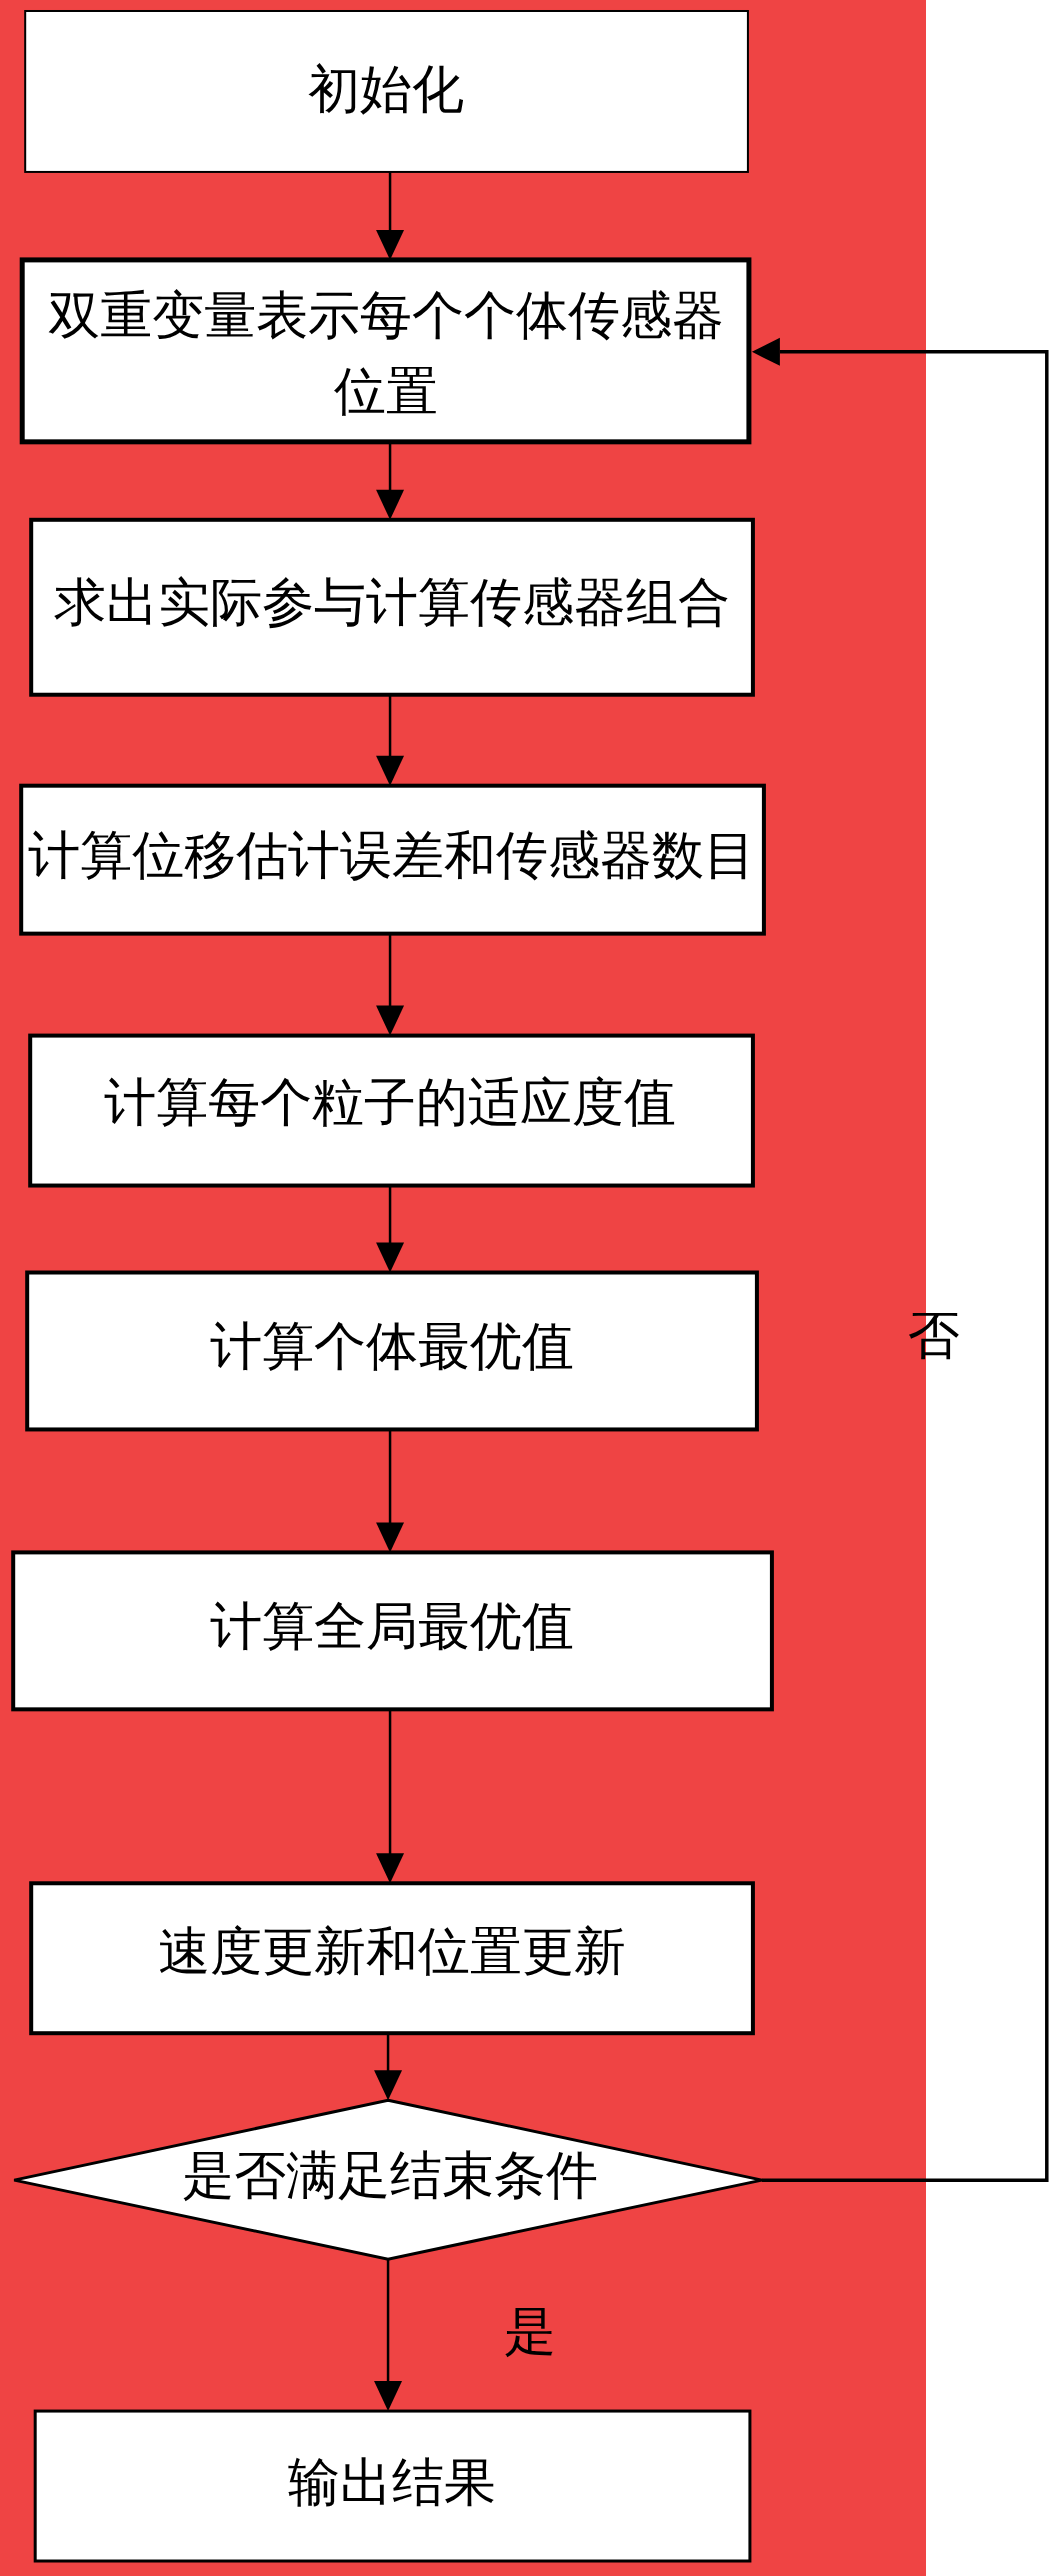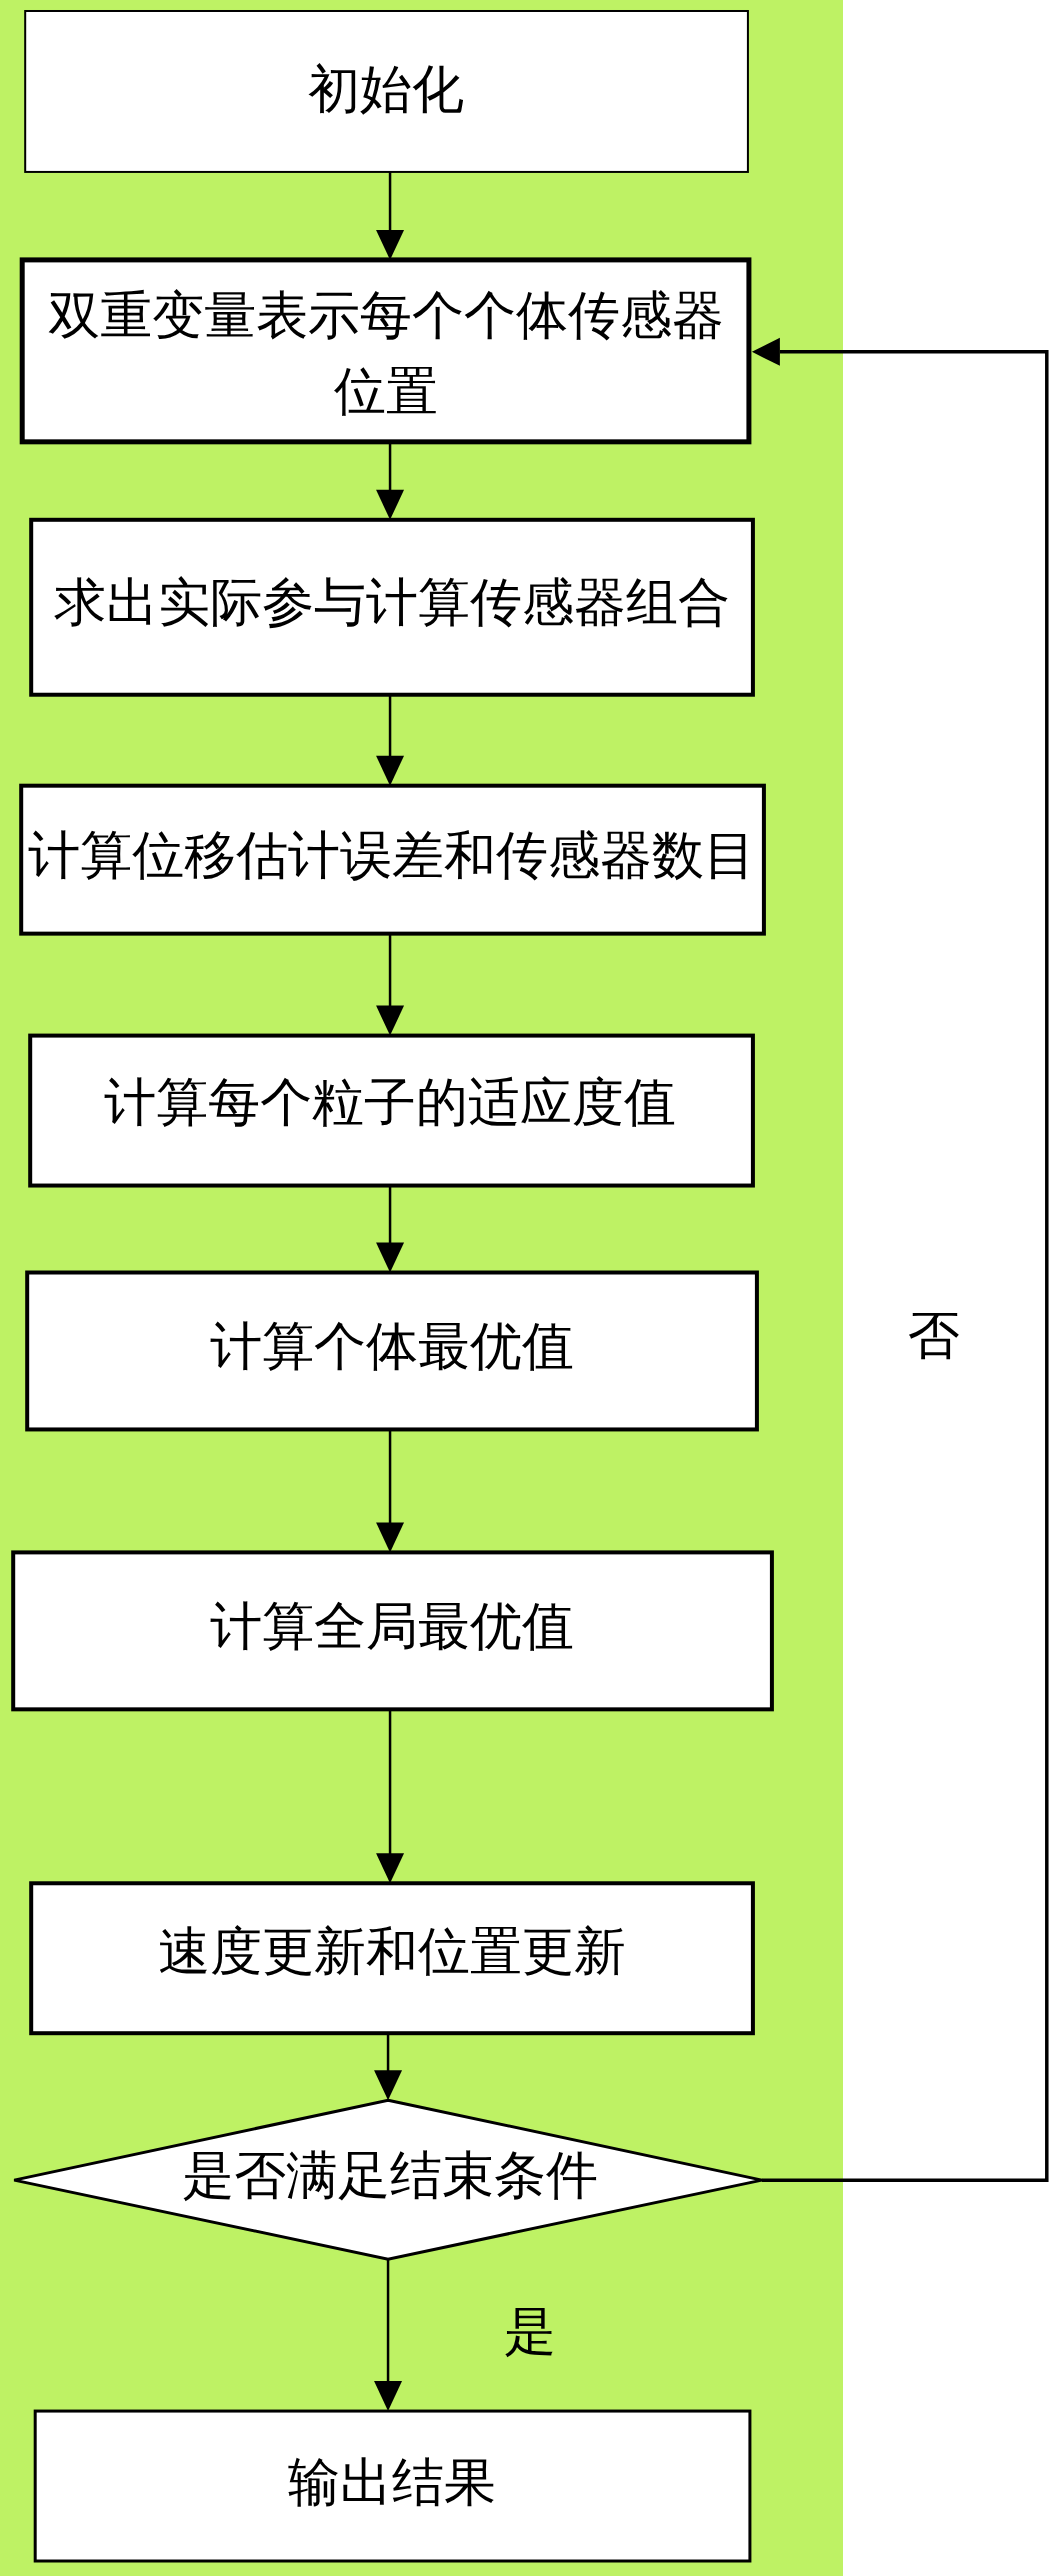--- a/index.html
+++ b/index.html
@@ -1,23 +1,23 @@
 <!DOCTYPE html>
 <html><head>
 <meta charset="utf-8">
 <style>
   html, body {
     margin: 0;
     padding: 0;
     background: #ffffff;
   }
   .stage {
-    width: 843px;
+    width: 926px;
     height: 2576px;
-    background: #bef264;
+    background: #ef4444;
     position: relative;
   }
   svg { display: block; }
   .node-shape {
     fill: #ffffff;
     stroke: #000000;
   }
   .flow-line {
     stroke: #000000;
     fill: none;

